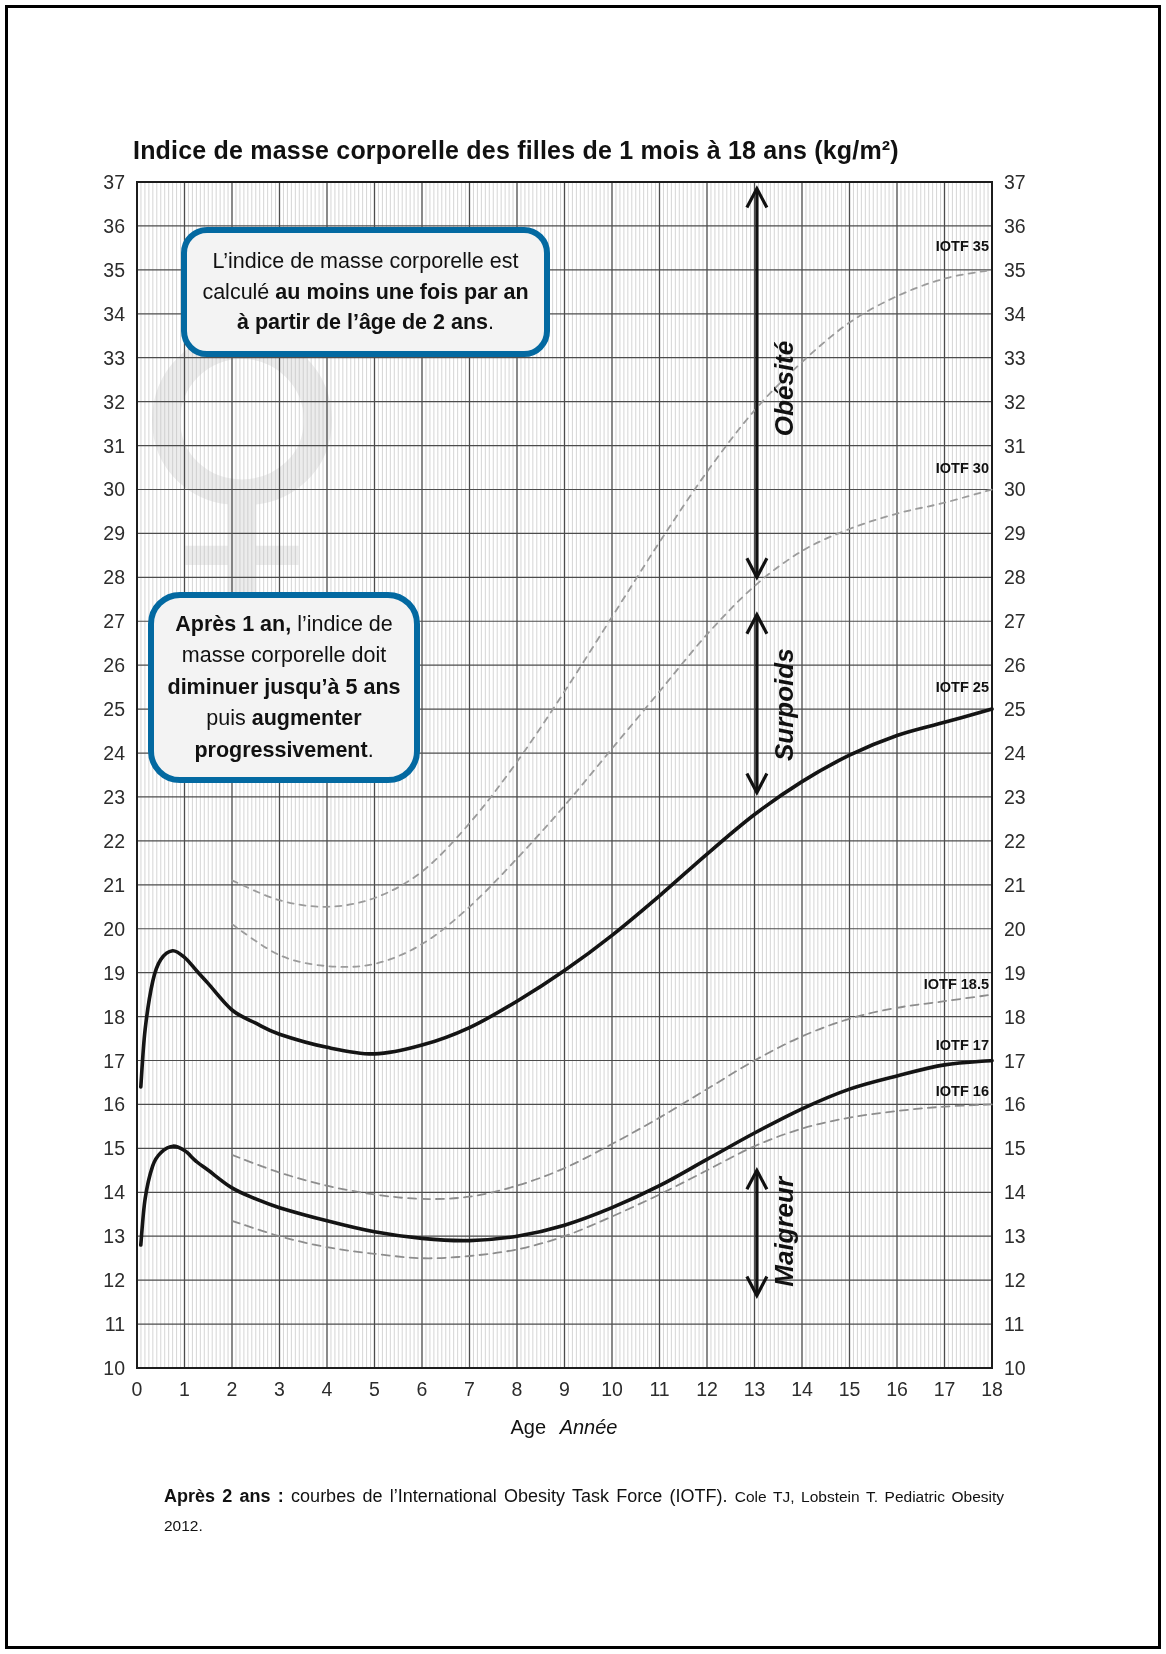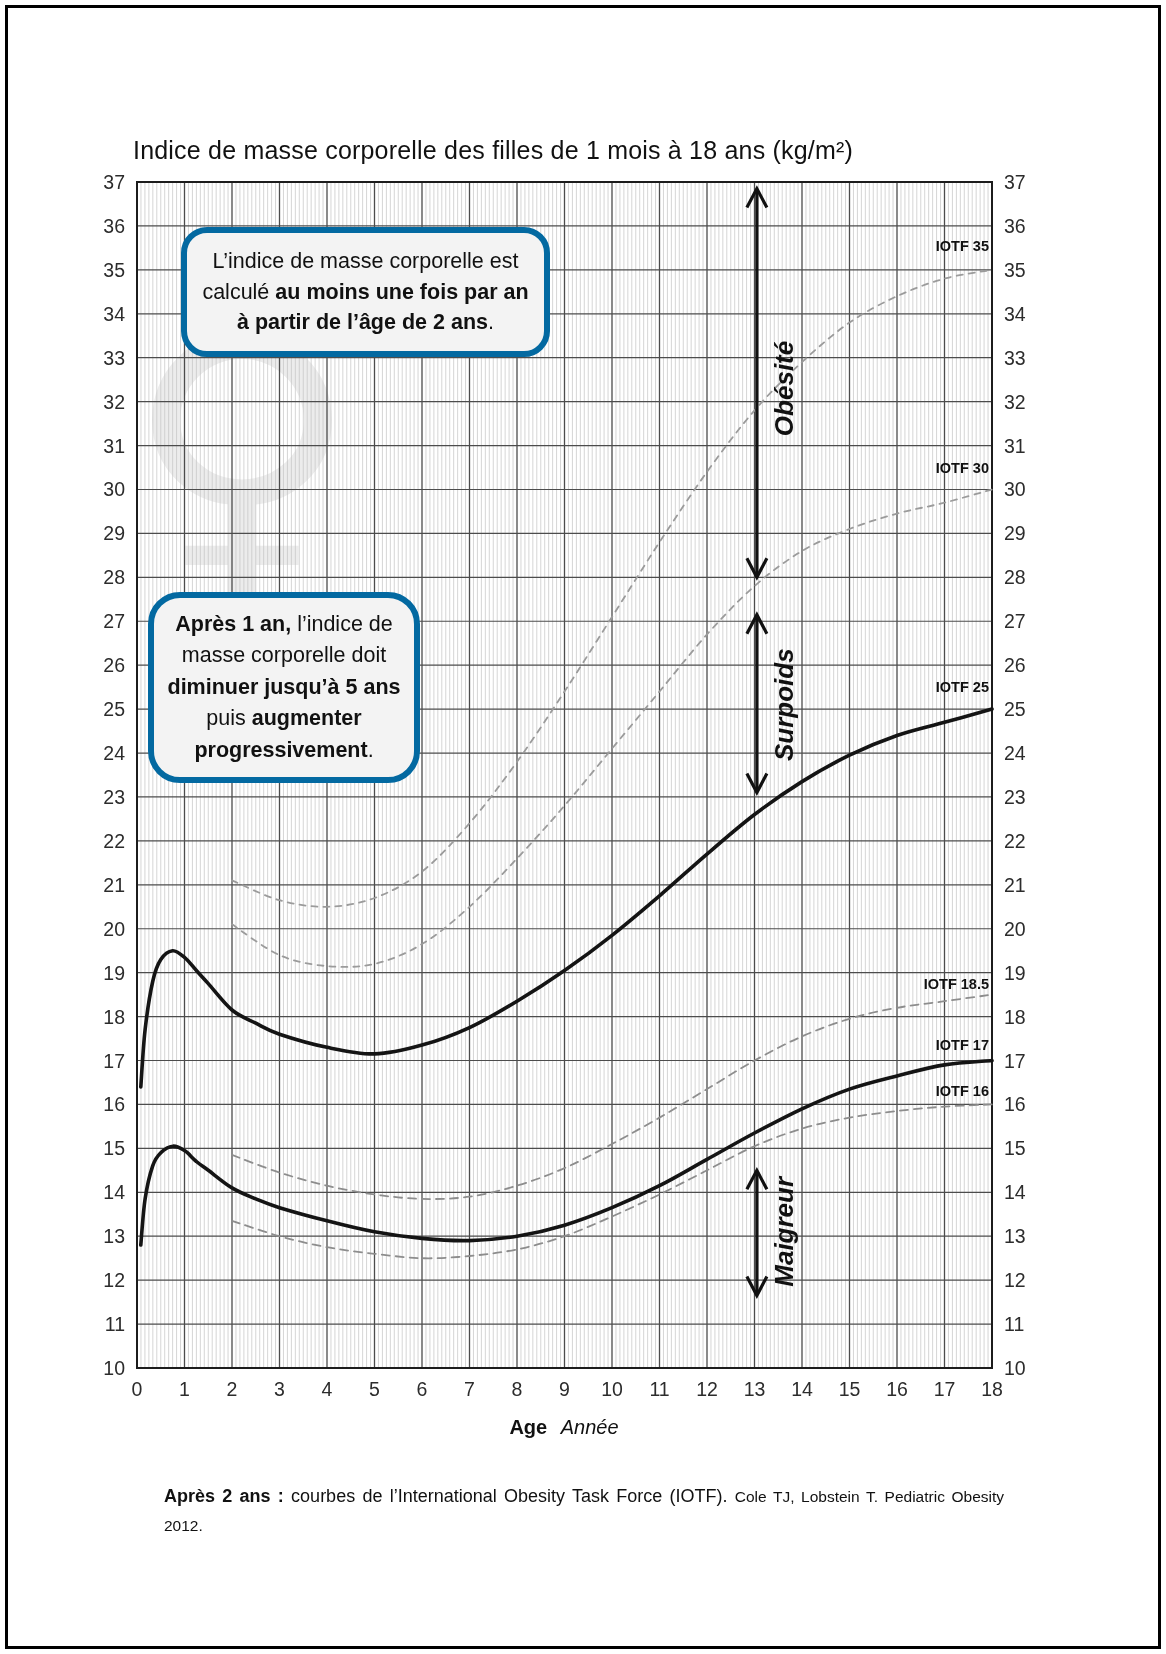--- a/index.html
+++ b/index.html
@@ -1,28 +1,28 @@
 <!DOCTYPE html>
 <html><head>
 <meta charset="utf-8">
 <style>
   html,body{margin:0;padding:0;background:#fff;}
   .page{position:relative;width:1166px;height:1654px;background:#fff;overflow:hidden;
         font-family:"Liberation Sans",sans-serif;color:#111;}
   .frame{position:absolute;inset:5px;border:3px solid #000;pointer-events:none;}
-  .chart-title{position:absolute;left:133px;top:136px;width:860px;font-size:25px;font-weight:normal;
+  .chart-title{position:absolute;left:133px;top:136px;width:860px;font-size:25px;font-weight:bold;
         letter-spacing:.2px;white-space:nowrap;}
   svg{position:absolute;left:0;top:0;}
   .callout{position:absolute;background:#f3f3f3;border:6px solid #0369a1;text-align:center;
         font-size:21.5px;line-height:1.43;color:#111;}
   #callout1{left:181px;top:227px;width:333px;padding:13px 12px;border-radius:26px;}
   #callout2{left:148px;top:592px;width:240px;padding:11px 10px;border-radius:32px;line-height:1.46;}
   .b{font-weight:bold;}
   .xaxis-label{position:absolute;left:0;top:1416px;width:1128px;text-align:center;font-size:20px;}
-  .xaxis-label .name{font-weight:bold;}
+  .xaxis-label .name{font-weight:normal;}
   .xaxis-label .unit{font-style:italic;margin-left:8px;}
   .footer{position:absolute;left:148px;top:1466px;width:872px;font-size:18px;line-height:1.6;
         text-align:justify;}
   .footer p{margin:16px;}
   .small{font-size:15.5px;}
 </style>
 </head>
 <body>
 
 <div class="page">

